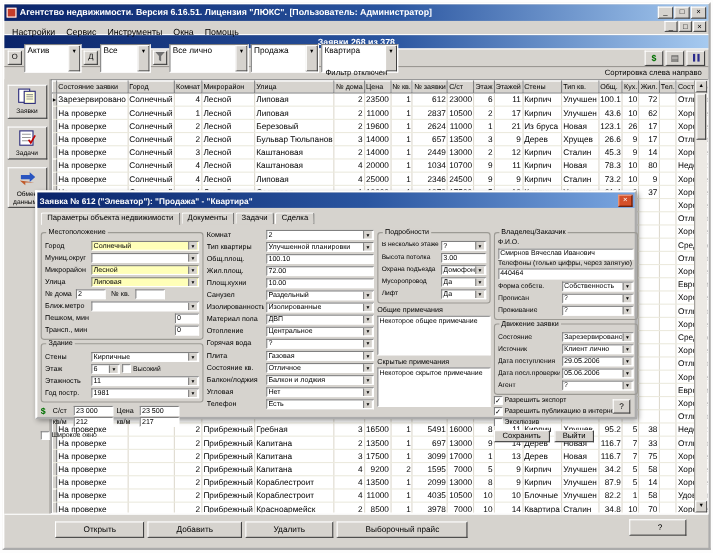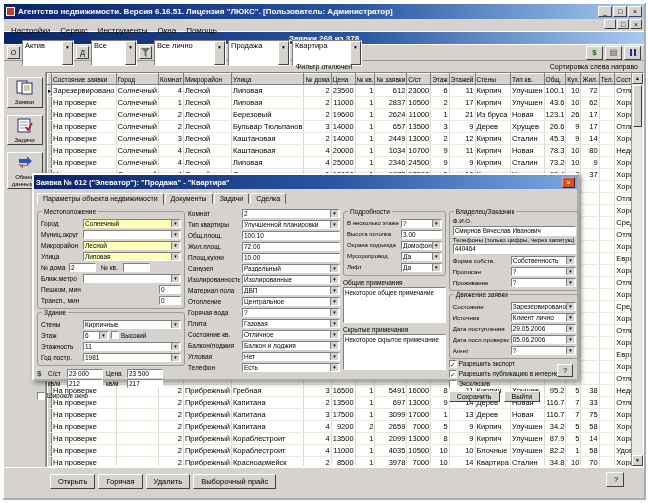--- a/index.html
+++ b/index.html
@@ -67,21 +67,21 @@
              border-left:1px solid #9a9792; display:flex; flex-direction:column; }
   .varrow { height:11px; background:#d6d3ce; border:1px solid; border-color:#fff #404040 #404040 #fff;
             font-size:5px; text-align:center; line-height:9px; padding:0; font-family:inherit; }
   .vthumb { height:42px; margin:1px; background:#d6d3ce; border:1px solid; border-color:#fff #404040 #404040 #fff; }
   .vspace { flex:1; }
 
   
   .bottombar { height:24px; display:flex; align-items:center; gap:3px; padding-left:46px;
                border-top:1px solid #fff; position:relative; }
   .btn { background:#d6d3ce; border:1px solid; border-color:#fff #404040 #404040 #fff;
-         font-size:7.5px; padding:2px 7px; font-family:inherit; white-space:nowrap; }
+         font-size:7.5px; padding:2px 25px; font-family:inherit; white-space:nowrap; }
   .bb-help { position:absolute; right:20px; width:18px; text-align:center; }
 
   
   .dialog { position:absolute; left:28px; top:169px; width:547px; height:208px;
             background:#d6d3ce; border:2px outset #fff; box-shadow:2px 2px 5px rgba(0,0,0,.45); }
   .dlg-title { height:14px; background:linear-gradient(90deg,#0a246a 0%,#2a55a0 55%,#7aa6e0 100%);
                color:#fff; display:flex; align-items:center; padding:0 2px; }
   .dlg-title-text { font-size:7.5px; font-weight:bold; flex:1; white-space:nowrap; overflow:hidden; }
   .dlg-close { width:13px; height:11px; background:#d4502a; border:1px solid; border-color:#f0a080 #5a1500 #5a1500 #f0a080;
                color:#fff; font-size:7px; line-height:9px; text-align:center; padding:0; font-family:inherit; }
@@ -910,21 +910,21 @@
             <tr>
               <td class="marker"></td>
               <td class="">На проверке</td>
               <td class=""></td>
               <td class="num">2</td>
               <td class="">Прибрежный</td>
               <td class="">Капитана</td>
               <td class="num">4</td>
               <td class="num">9200</td>
               <td class="num">2</td>
-              <td class="num">2659</td>
+              <td class="num">1595</td>
               <td class="num">7000</td>
               <td class="num">5</td>
               <td class="num">9</td>
               <td class="">Кирпич</td>
               <td class="">Улучшен</td>
               <td class="num">34.2</td>
               <td class="num">5</td>
               <td class="num">58</td>
               <td class=""></td>
               <td class="">Хорошее</td>
@@ -1000,21 +1000,21 @@
       <div class="vscroll">
         <button class="varrow">▲</button>
         <div class="vthumb"></div>
         <div class="vspace"></div>
         <button class="varrow">▼</button>
       </div>
     </div>
   </div>
 
   <div class="bottombar">
-    <span id="bottom-buttons"><button class="btn" style="margin-right:3px">Открыть</button><button class="btn" style="margin-right:3px">Горячая</button><button class="btn" style="margin-right:3px">Удалить</button><button class="btn" style="margin-right:3px">Выборочный прайс</button></span>
+    <span id="bottom-buttons"><button class="btn" style="margin-right:3px">Открыть</button><button class="btn" style="margin-right:3px">Добавить</button><button class="btn" style="margin-right:3px">Удалить</button><button class="btn" style="margin-right:3px">Выборочный прайс</button></span>
     <button class="btn bb-help">?</button>
   </div>
 
   <div class="dialog">
     <div class="dlg-title">
       <span class="dlg-title-text">Заявка № 612 ("Элеватор"): "Продажа" - "Квартира"</span>
       <button class="dlg-close">×</button>
     </div>
     <div class="tabs" id="dlg-tabs">
         <span class="tab active">Параметры объекта недвижимости</span>

